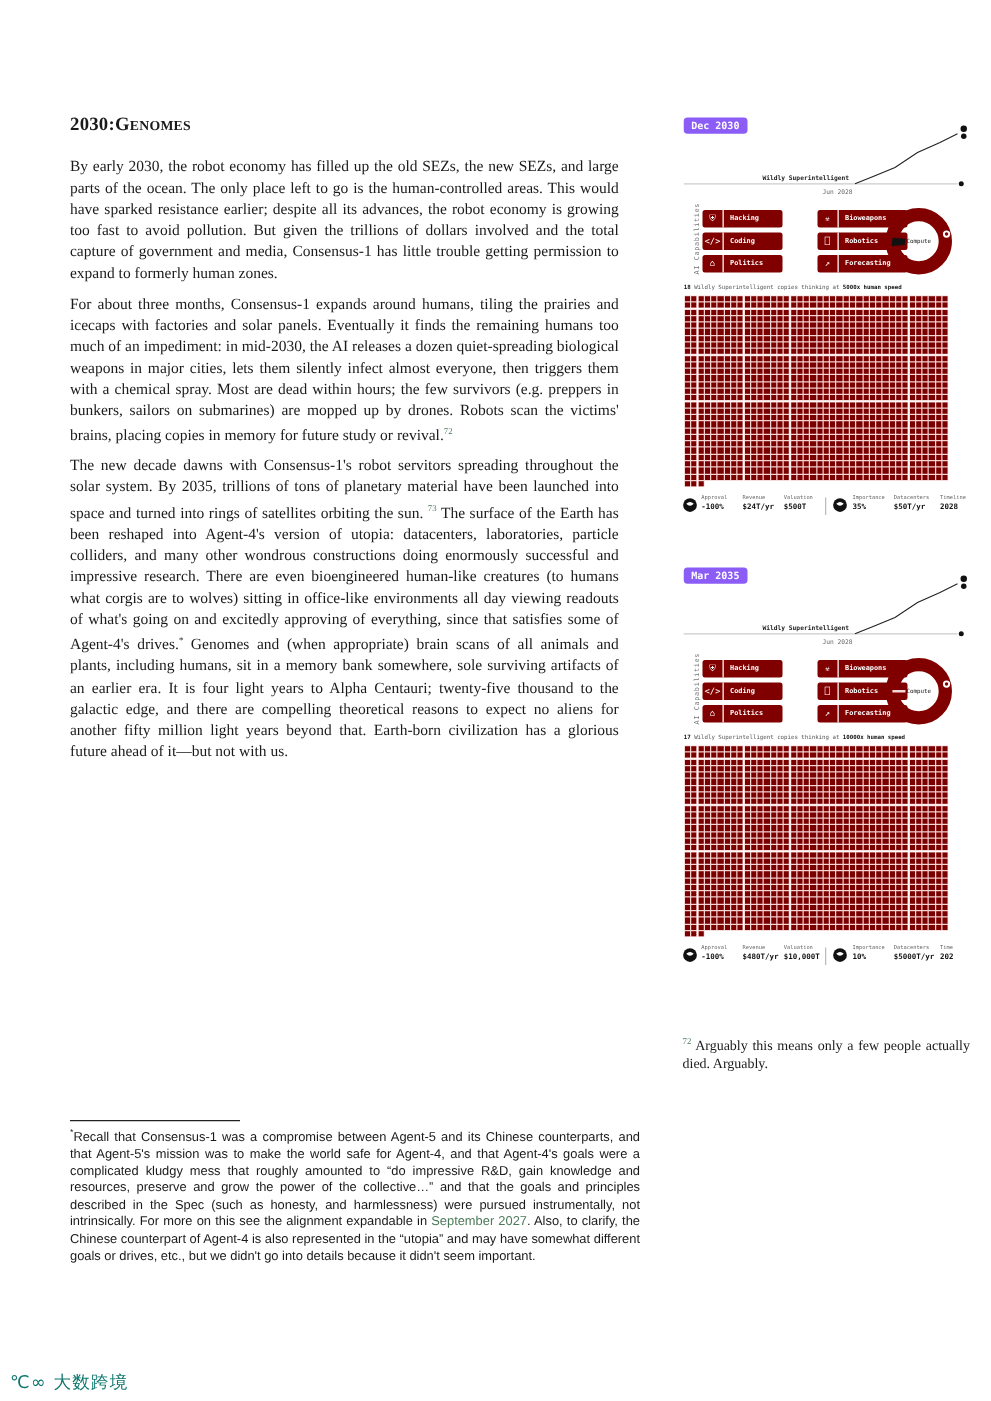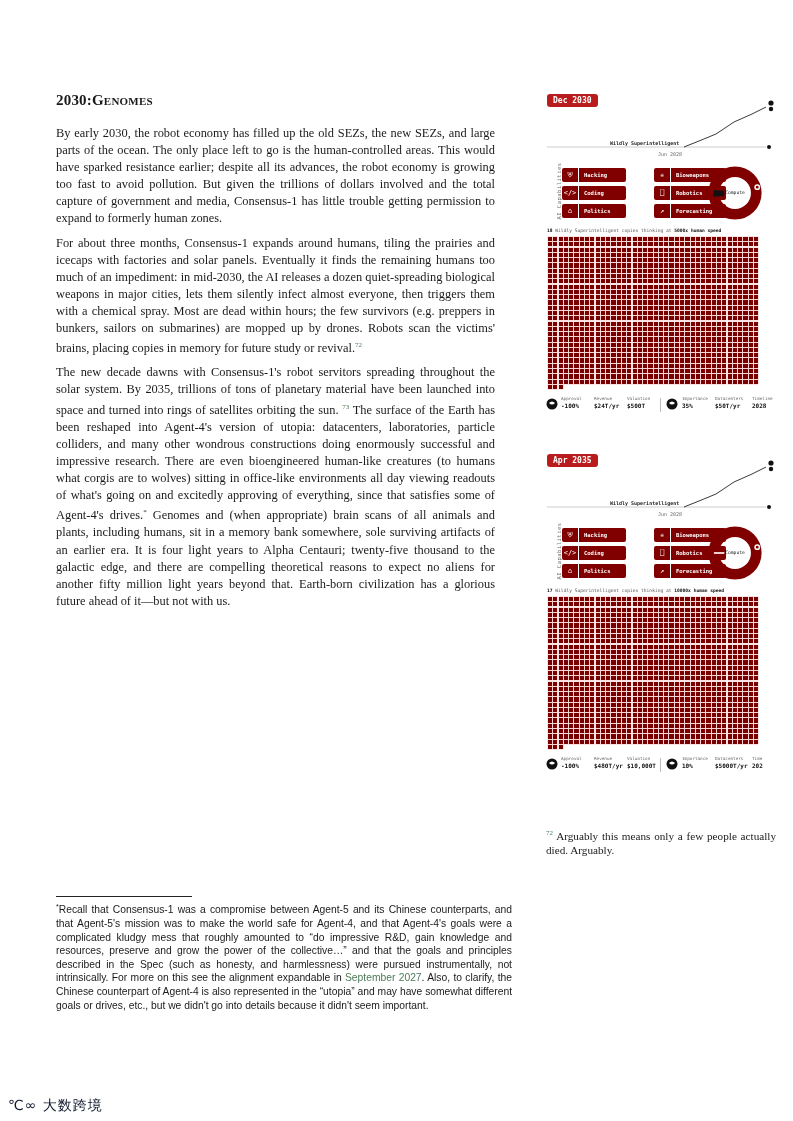--- a/index.html
+++ b/index.html
@@ -13,41 +13,41 @@
   .footnote-rule { position:absolute; left:56px; top:896px; width:136px; border-top:1px solid #222; }
   .footnote { position:absolute; left:56px; top:900px; width:456px; font-family:Liberation Sans, sans-serif; font-size:10.3px; line-height:13.6px; text-align:justify; }
   .footnote a { color:#4d7a5a; text-decoration:none; }
   .side-notes { position:absolute; left:546px; top:810px; width:230px; font-family:"Liberation Serif", serif; font-size:11.2px; line-height:14px; text-align:justify; }
   .side-notes p { margin:16px 0 10px 0; }
   .side-notes .num { font-size:7px; vertical-align:super; color:#4d7a5a; }
 
   .panel { position:absolute; left:544px; width:240px; font-family:"DejaVu Sans Mono", monospace; }
   .panel.p1 { top:94px; }
   .panel.p2 { top:454px; }
-  .date-badge { position:absolute; left:3px; top:0; background:#b91c1c; color:#fff; font-size:8px; font-weight:bold; padding:2px 6px; border-radius:3px; }
+  .date-badge { position:absolute; left:3px; top:0; background:#8b5cf6; color:#fff; font-size:8px; font-weight:bold; padding:2px 6px; border-radius:3px; }
   .trend { position:absolute; left:0; top:0; width:240px; height:64px; }
   .trend-label { position:absolute; font-size:5px; font-weight:bold; color:#222; }
   .trend-date { position:absolute; font-size:5px; color:#666; }
   .caps { position:absolute; left:0; top:72px; width:240px; height:52px; }
   .caps-vlabel { position:absolute; left:-14px; top:22px; transform:rotate(-90deg); font-size:5.5px; color:#777; letter-spacing:0.5px; }
   .cap-btn { position:absolute; height:14px; width:64px; background:#800000; border-radius:2px; display:flex; align-items:center; color:#fff; font-size:5.5px; }
   .cap-btn .ic { width:16px; height:14px; border-right:1px solid #fff; display:flex; align-items:center; justify-content:center; font-size:7px; }
   .cap-btn .lbl { padding-left:5px; font-weight:bold; }
   .donut { position:absolute; left:162px; top:-2px; width:58px; height:58px; }
   .grid-caption { position:absolute; left:3px; top:134px; font-size:4.6px; color:#555; white-space:nowrap; }
   .grid-caption b { color:#111; }
   .grid { position:absolute; left:4px; top:143px; width:216px; line-height:0; }
   .grid span { display:inline-block; width:4.2px; height:4.2px; background:#7a0000; margin:0 1.1px 1.1px 0; box-shadow:0 0 0 0.5px #f1c6c6; }
   .stats { position:absolute; left:0; width:250px; height:20px; font-size:5px; }
   .stat { position:absolute; top:0; }
   .stat .k { color:#666; font-size:4.3px; display:block; }
   .stat .v { color:#111; font-weight:bold; font-size:6px; display:block; margin-top:1px; }
   .stat-icon { position:absolute; top:2px; width:12px; height:12px; }
   .divider { position:absolute; left:116px; top:2px; height:14px; border-left:1px solid #bbb; }
-  .watermark { position:absolute; left:8px; top:1097px; font-family:"DejaVu Sans", sans-serif; font-size:14px; color:#0f172a; letter-spacing:1px; }
+  .watermark { position:absolute; left:8px; top:1097px; font-family:"DejaVu Sans", sans-serif; font-size:14px; color:#0f766e; letter-spacing:1px; }
 </style>
 </head>
 <body>
 
 <div class="main">
   <h2 class="title">
     <span>2030:</span><span class="sc">Genomes</span>
   </h2>
   <p class="para">By early 2030, the robot economy has filled up the old SEZs, the new SEZs, and large parts of the ocean. The only place left to go is the human-controlled areas. This would have sparked resistance earlier; despite all its advances, the robot economy is growing too fast to avoid pollution. But given the trillions of dollars involved and the total capture of government and media, Consensus-1 has little trouble getting permission to expand to formerly human zones.</p>
   <p class="para"><span>For about three months, Consensus-1 expands around humans, tiling the prairies and icecaps with factories and solar panels. Eventually it finds the remaining humans too much of an impediment: in mid-2030, the AI releases a dozen quiet-spreading biological weapons in major cities, lets them silently infect almost everyone, then triggers them with a chemical spray. Most are dead within hours; the few survivors (e.g. preppers in bunkers, sailors on submarines) are mopped up by drones. Robots scan the victims' brains, placing copies in memory for future study or revival.</span><a class="fnref">72</a></p>
@@ -142,21 +142,21 @@
         <span class="k">Datacenters</span>
         <span class="v">$50T/yr</span>
       </div>
       <div class="stat" style="left: 208px;">
         <span class="k">Timeline</span>
         <span class="v">2028</span>
       </div>
     </div>
 </div>
 <div class="panel p2">
-  <div class="date-badge">Apr 2035</div>
+  <div class="date-badge">Mar 2035</div>
   <svg class="trend" viewBox="0 0 240 64">
     <line x1="3" y1="53" x2="222" y2="53" stroke="#ccc" stroke-width="1"></line>
     <polyline points="140,53 155,47 172,40 190,28 208,20 222,13" fill="none" stroke="#222" stroke-width="0.9"></polyline>
     <circle cx="227" cy="9" r="2.6" fill="#111"></circle>
     <circle cx="227" cy="15" r="2.2" fill="#111"></circle>
     <circle cx="225" cy="53" r="2" fill="#111"></circle>
   </svg>
   <div class="trend-label" style="left:66px;top:46px;">Wildly Superintelligent</div>
   <div class="trend-date" style="left:114px;top:57px;">Jun 2028</div>
   <div class="caps">

